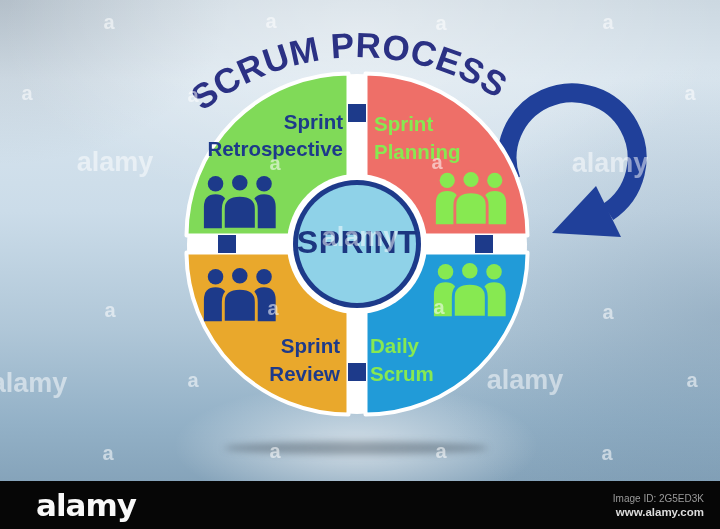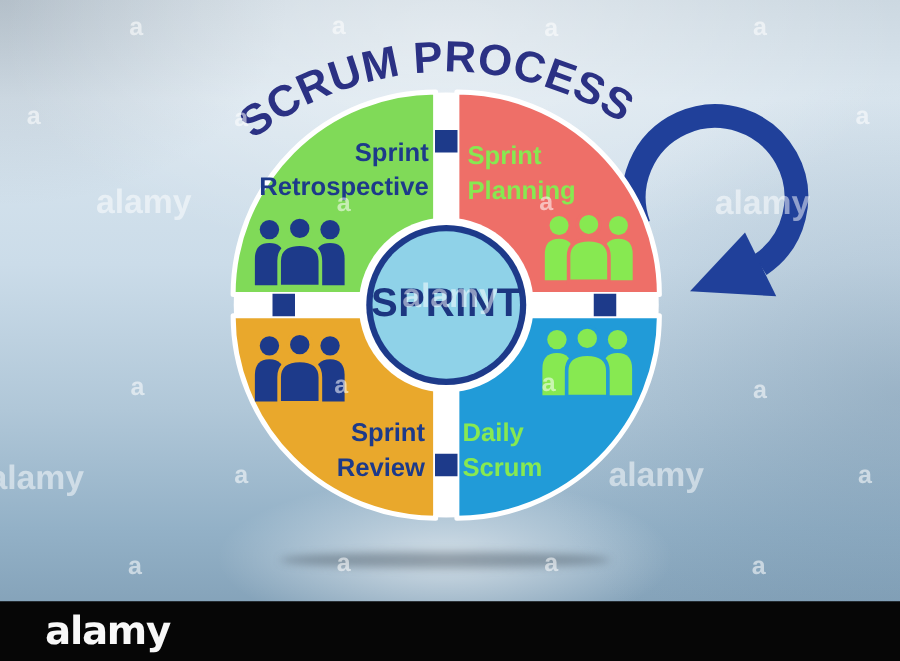--- a/index.html
+++ b/index.html
@@ -151,15 +151,19 @@
       <span class="wm wm-letter" style="left: 607px; top: 453px;">a</span>
       <span class="wm wm-word" style="left: 115px; top: 162px;">alamy</span>
       <span class="wm wm-word" style="left: 610px; top: 163px;">alamy</span>
       <span class="wm wm-word" style="left: 360px; top: 237px;">alamy</span>
       <span class="wm wm-word" style="left: 29px; top: 383px;">alamy</span>
       <span class="wm wm-word" style="left: 525px; top: 380px;">alamy</span>
     </div>
 
   <div class="footer">
     <div class="footer-logo">alamy</div>
+    <div class="footer-meta">
+      <div class="footer-id">Image ID: 2G5ED3K</div>
+      <div class="footer-url">www.alamy.com</div>
+    </div>
   </div>
 
 </div>
 
 </body></html>

